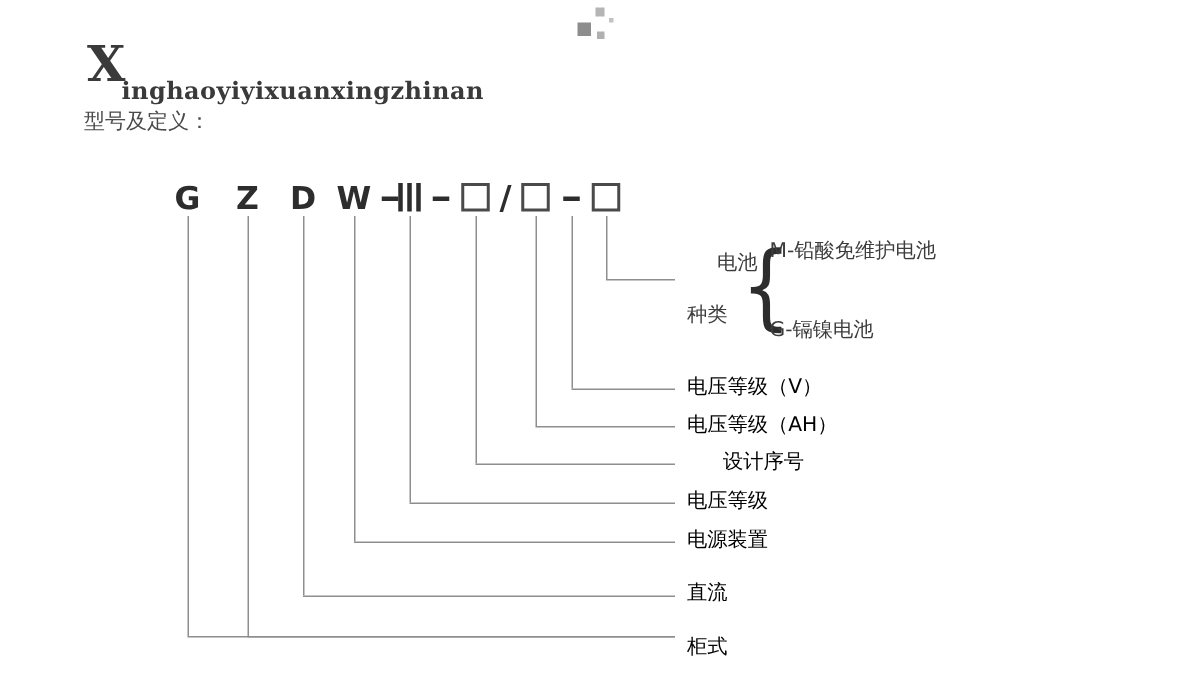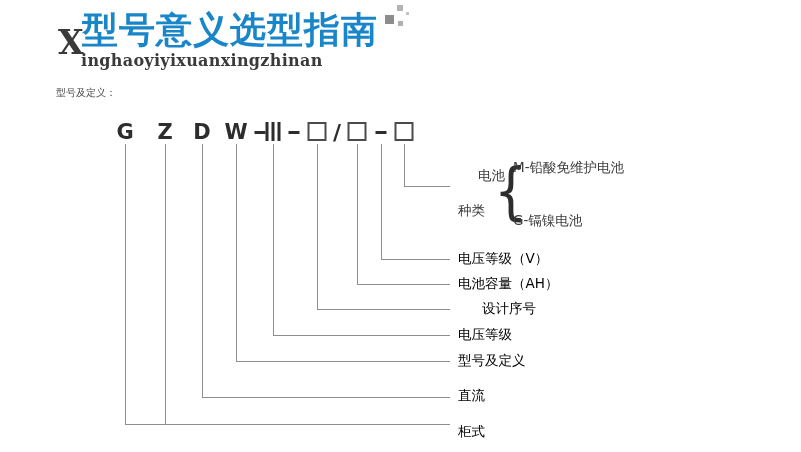--- a/index.html
+++ b/index.html
@@ -79,22 +79,22 @@
   }
   .sq-a { left: 16px; top: 0px;  width: 6px;  height: 6px; background: #b4b4b4 !important; }
   .sq-b { left: 4px;  top: 10px; width: 9px;  height: 9px; background: #8d8d8d !important; }
   .sq-c { left: 17px; top: 16px; width: 5px;  height: 5px; background: #b0b0b0 !important; }
   .sq-d { left: 25px; top: 7px;  width: 3px;  height: 3px; background: #c2c2c2 !important; }
 
   
   #section-caption {
     position: absolute;
     left: 56px;
-    top: 86px;
-    font-size: 10px;
+    top: 72px;
+    font-size: 14px;
     color: #4a4a4a;
     white-space: nowrap;
   }
 
   
   #diagram {
     position: absolute;
     left: 0;
     top: 0;
     width: 801px;
@@ -206,21 +206,20 @@
     transform: translateY(-50%);
   }
 </style>
 </head>
 <body>
 
 <div id="header">
 
   <div id="title-block">
     <span id="title-x">X</span>
-    <span id="title-cn">型号意义选型指南</span>
     <span id="title-pinyin">inghaoyiyixuanxingzhinan</span>
   </div>
 
   <div id="deco-squares">
     <i class="sq-a"></i>
     <i class="sq-b"></i>
     <i class="sq-c"></i>
     <i class="sq-d"></i>
   </div>
 
@@ -265,24 +264,24 @@
       <div class="lead-v" style="left: 202px; top: 144px; height: 253px;"></div>
       <div class="lead-h" style="left: 202px; top: 397px; width: 248px;"></div>
       <div class="lead-v" style="left: 165px; top: 144px; height: 280px;"></div>
       <div class="lead-h" style="left: 165px; top: 424px; width: 285px;"></div>
       <div class="lead-v" style="left: 125px; top: 144px; height: 280px;"></div>
       <div class="lead-h" style="left: 125px; top: 424px; width: 325px;"></div>
     </div>
 
   <div id="leader-labels">
       <span class="lead-label" style="left: 458px; top: 259px;">电压等级（V）</span>
-      <span class="lead-label" style="left: 458px; top: 284px;">电池容量（AH）</span>
+      <span class="lead-label" style="left: 458px; top: 284px;">电压等级（AH）</span>
       <span class="lead-label" style="left: 482px; top: 309px;">设计序号</span>
       <span class="lead-label" style="left: 458px; top: 335px;">电压等级</span>
-      <span class="lead-label" style="left: 458px; top: 361px;">型号及定义</span>
+      <span class="lead-label" style="left: 458px; top: 361px;">电源装置</span>
       <span class="lead-label" style="left: 458px; top: 397px; font-family: Liberation Mono, monospace;">直流</span>
       <span class="lead-label" style="left: 458px; top: 432px;">柜式</span>
     </div>
 
   <div id="battery-group">
     <span class="bat-word" style="left:478px; top:176px;">电池</span>
     <span class="bat-word" style="left:458px; top:211px;">种类</span>
     <span id="bat-brace">{</span>
     <span class="bat-item" style="left:513px; top:168px;">M-铅酸免维护电池</span>
     <span class="bat-item" style="left:513px; top:221px;">G-镉镍电池</span>

